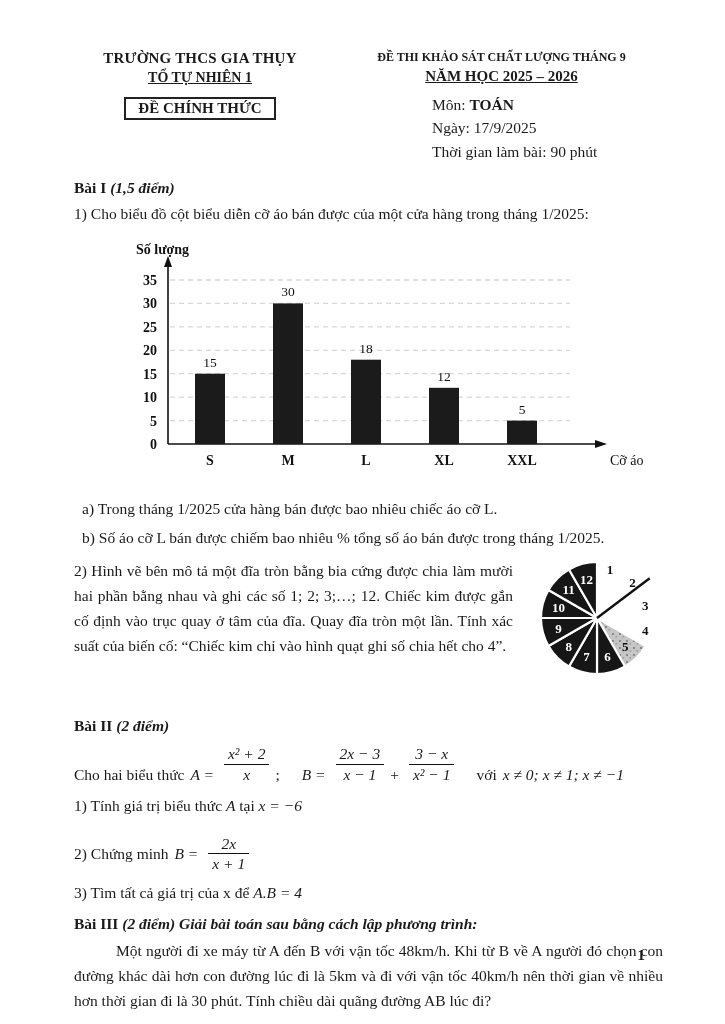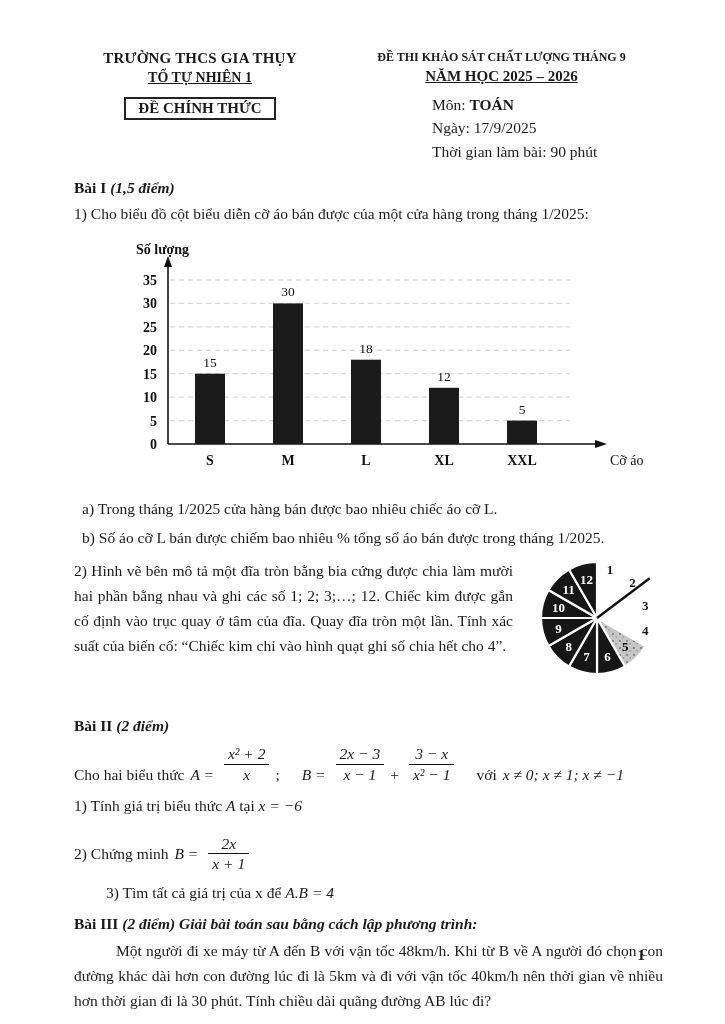--- a/index.html
+++ b/index.html
@@ -183,21 +183,21 @@
 
   <div class="q-frac-row">
     <span>2) Chứng minh</span>
     <span class="math">B =</span>
     <span class="frac">
         <span class="num">2x</span>
         <span class="den">x + 1</span>
       </span>
   </div>
 
-  <div class="line" style="margin-top:8px;margin-left:32px;">
+  <div class="line" style="margin-top:8px;">
     <span>3) Tìm tất cả giá trị của x để</span>
     <span class="math">A.B = 4</span>
   </div>
 
   <div class="b3-head">
     <span>Bài III </span><span class="it">(2 điểm) Giải bài toán sau bằng cách lập phương trình:</span>
   </div>
   <div class="b3-body">Một người đi xe máy từ A đến B với vận tốc 48km/h. Khi từ B về A người đó chọn con đường khác dài hơn con đường lúc đi là 5km và đi với vận tốc 40km/h nên thời gian về nhiều hơn thời gian đi là 30 phút. Tính chiều dài quãng đường AB lúc đi?</div>
 
 </div>

